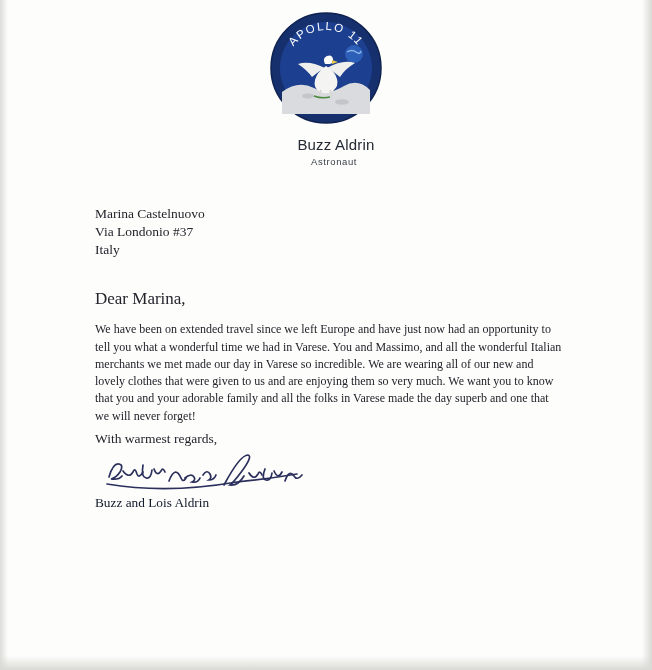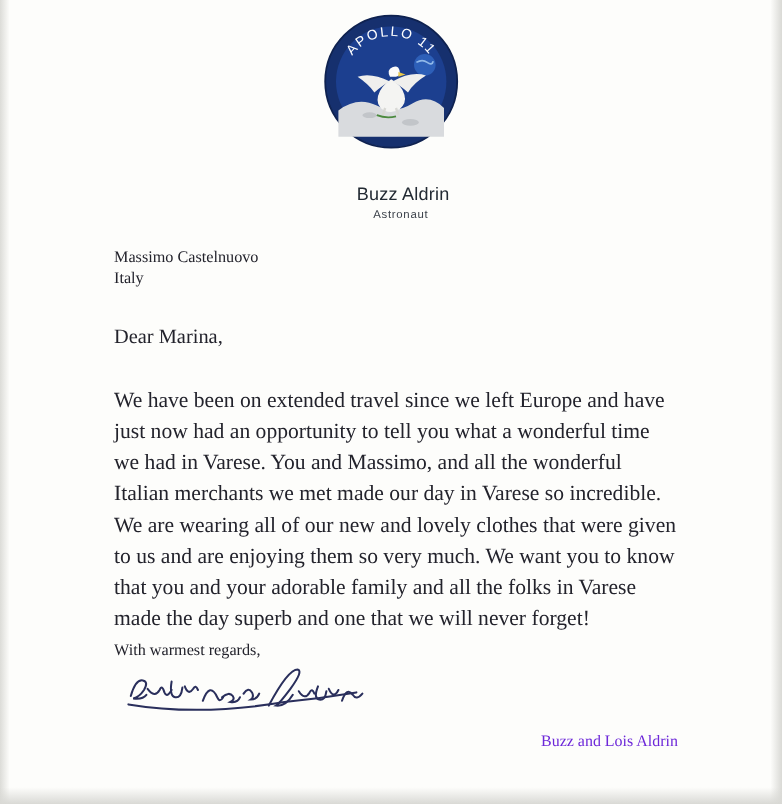--- a/index.html
+++ b/index.html
@@ -54,21 +54,21 @@
   .emblem-wrap {
     display: inline-block;
     width: 116px;
     height: 116px;
     position: relative;
   }
   .emblem {
     display: block;
   }
   .lh-name {
-    margin-top: 23px;
+    margin-top: 6px;
     font-family: "Liberation Sans", sans-serif;
     font-size: 15px;
     letter-spacing: .2px;
     color: #232a33;
     padding-left: 20px;
   }
   .lh-role {
     margin-top: 3px;
     font-family: "Liberation Sans", sans-serif;
     font-size: 9.5px;
@@ -92,22 +92,22 @@
   }
   .address-line { white-space: pre; }
 
   .salutation {
     margin-top: 30px;
     font-size: 17px;
     color: #23232c;
   }
 
   .paragraph {
-    margin-top: 30px;
-    font-size: 18px;
+    margin-top: 12px;
+    font-size: 12px;
     line-height: 1.44;
     color: #23232c;
     text-align: left;
   }
 
   .closing {
     margin-top: 6px;
     font-size: 13.5px;
     color: #23232c;
   }
@@ -117,24 +117,23 @@
     height: 42px;
     position: relative;
   }
   .signature-ink {
     position: absolute;
     left: 4px;
     top: 0;
   }
 
   .signature-name {
-    margin-top: 14px;
+    margin-top: 2px;
     font-size: 13.3px;
-    color: #6d28d9;
-    text-align: right;
+    color: #0f172a;
   }
 </style>
 </head>
 <body>
 
 <div class="page">
 
   <div class="scan-edge-left"></div>
   <div class="scan-edge-right"></div>
   <div class="scan-edge-bottom"></div>
@@ -178,21 +177,22 @@
       </svg>
     </div>
 
     <div class="lh-name">Buzz Aldrin</div>
     <div class="lh-role">Astronaut</div>
   </div>
 
   <div class="letter-body">
 
     <div class="address-block">
-      <div class="address-line">Massimo Castelnuovo</div>
+      <div class="address-line">Marina Castelnuovo</div>
+      <div class="address-line">Via Londonio #37</div>
       <div class="address-line">Italy</div>
     </div>
 
     <div class="salutation">Dear Marina,</div>
 
     <div class="paragraph">We have been on extended travel since we left Europe and have just now had an opportunity to tell you what a wonderful time we had in Varese.  You and Massimo, and all the wonderful Italian merchants we met made our day in Varese so incredible.  We are wearing all of our new and lovely clothes that were given to us and are enjoying them so very much.   We want you to know that you and your adorable family and all the folks in Varese made the day superb and one that we will never forget!</div>
 
     <div class="closing">With warmest regards,</div>
 
     <div class="signature-area">

